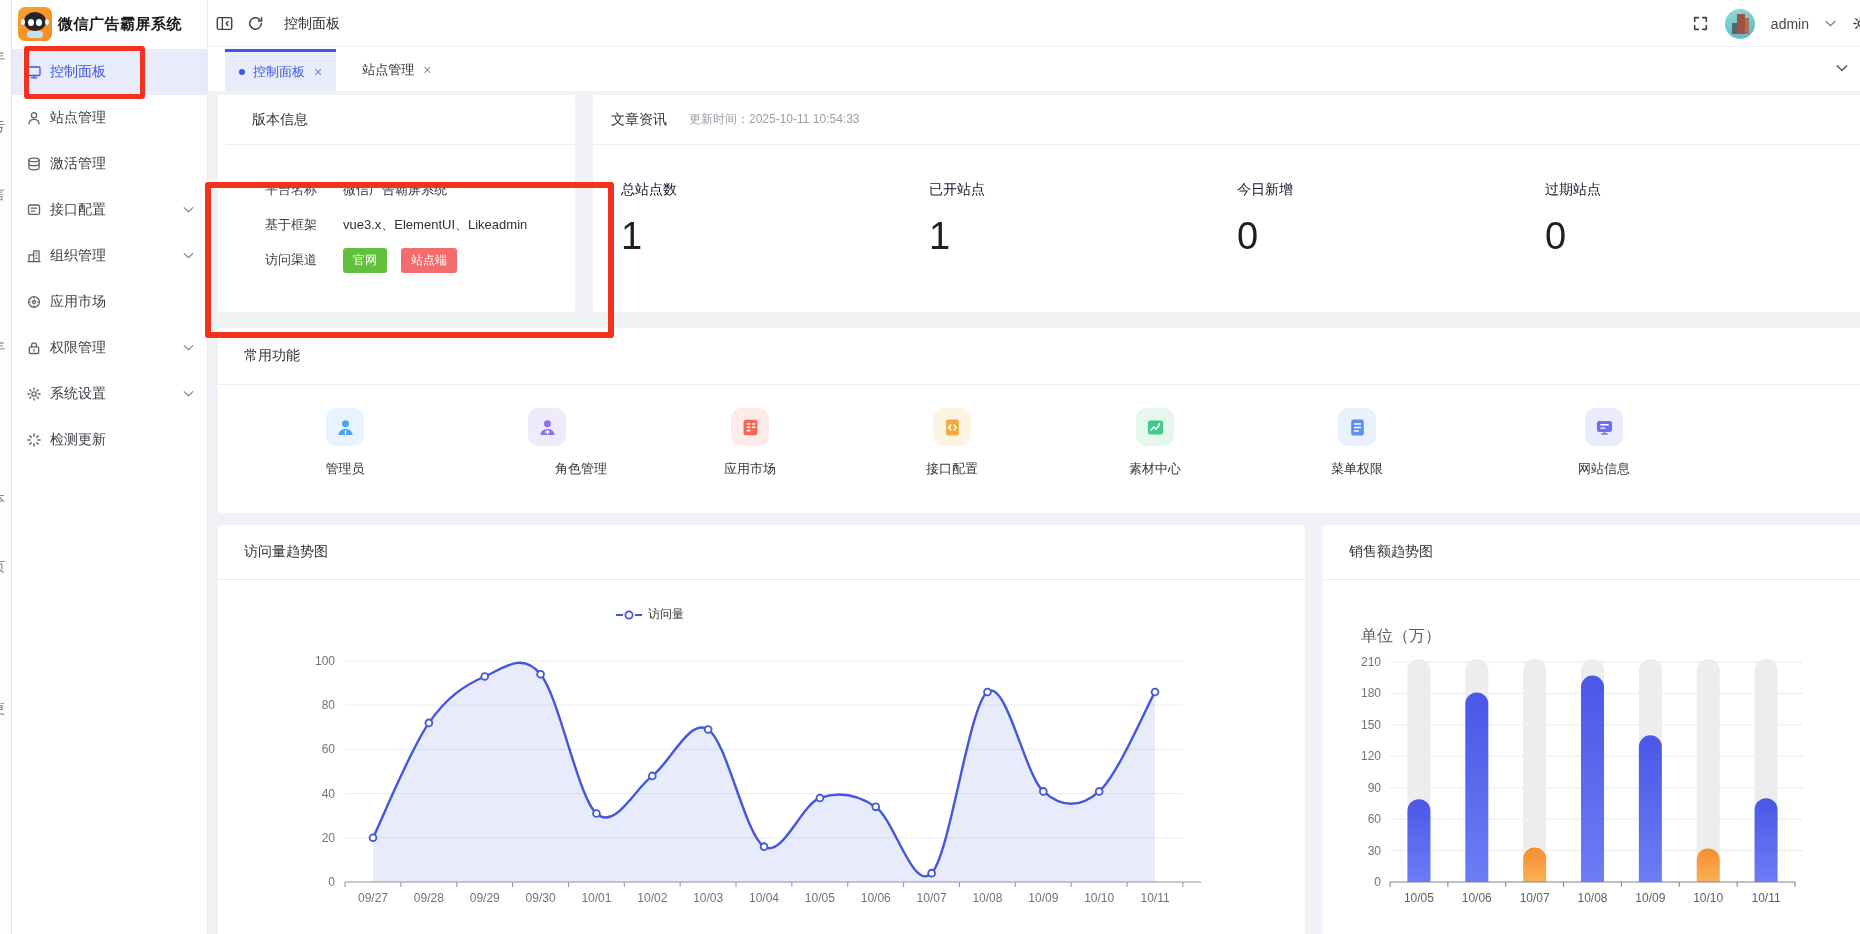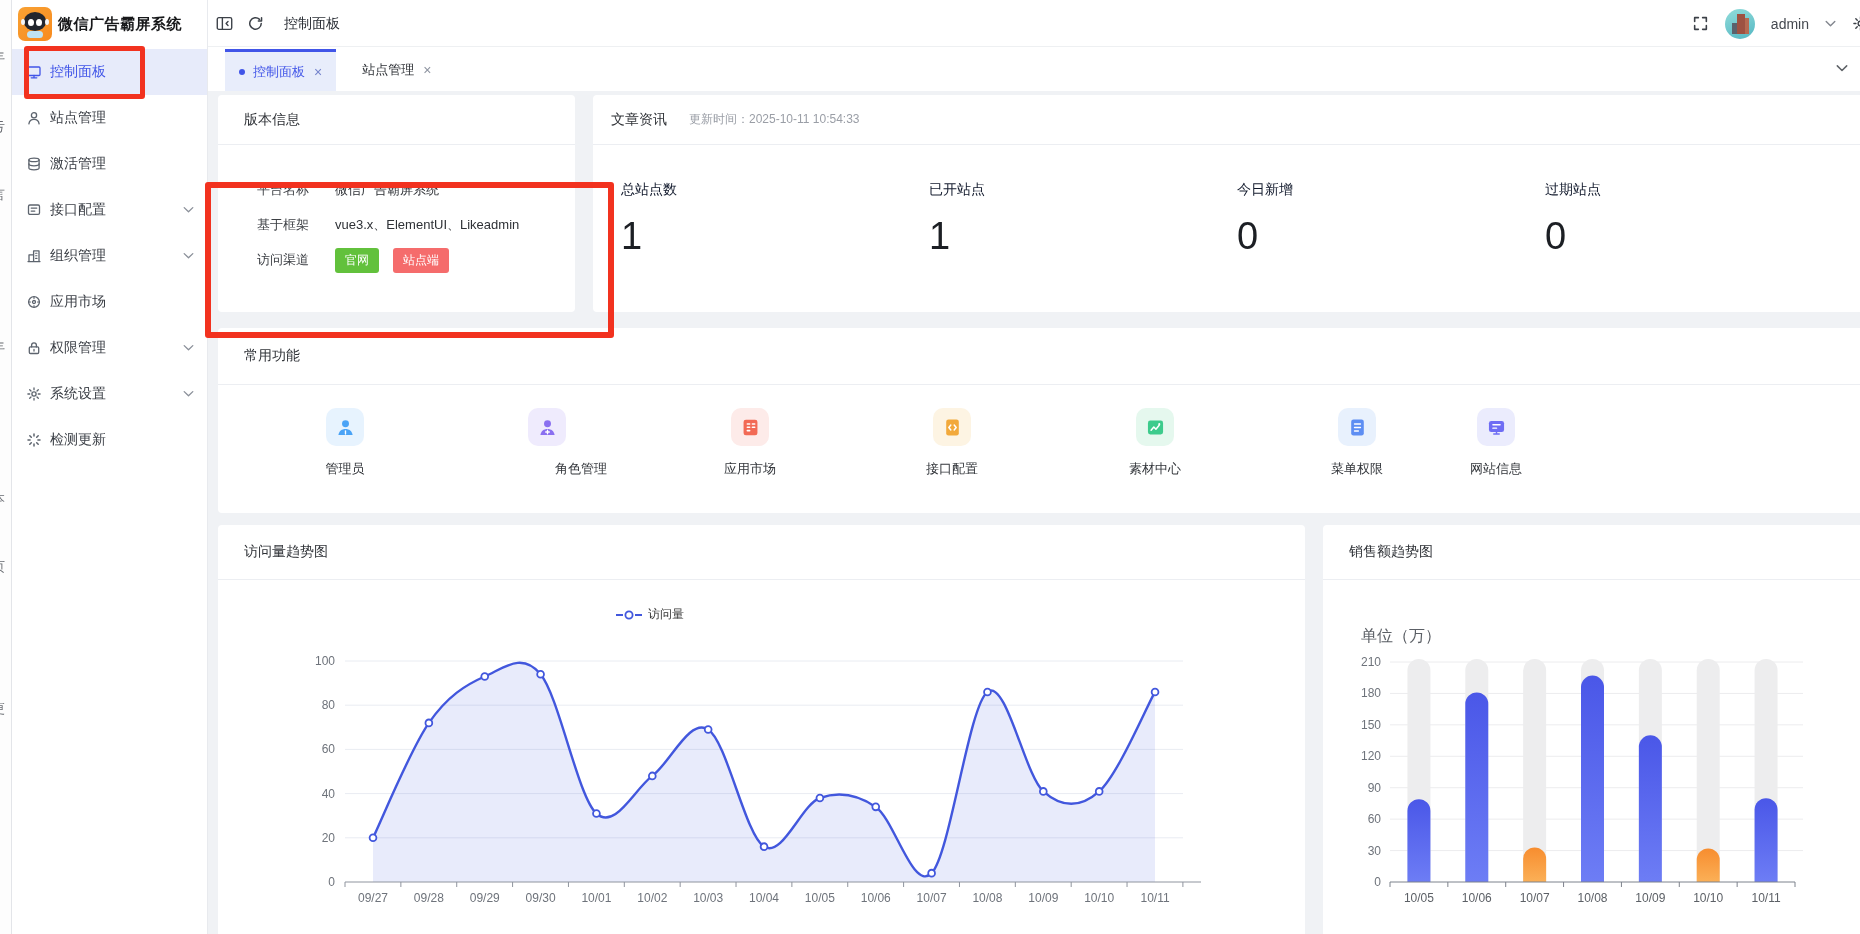--- a/index.html
+++ b/index.html
@@ -55,21 +55,21 @@
   .tab.active .dot { display:inline-block; }
   .tab.active .x { color:#7483cc; }
   .tab-more { position:absolute; right:12px; top:17px; width:12px; height:9px; color:#5f6368; display:inline-flex; cursor:pointer; }
 
   
   .content { position:absolute; left:208px; top:91px; width:1652px; height:843px; background:#f0f2f5; }
   .panel { position:absolute; background:#fff; border-radius:4px; }
   .panel-h { position:relative; border-bottom:1px solid #eceef2; display:flex; align-items:center; padding-left:26px; }
   .panel-title { font-size:14px; color:#2f3237; }
 
-  .p-version { left:10px; top:4px; width:357px; height:217px; }
+  .p-version { left:10px; top:4px; width:357px; height:217px;padding-left:8px; }
   .p-version .panel-h { height:50px; }
   .v-body { padding:34px 0 0 39px; }
   .v-row { display:flex; align-items:center; height:22px; margin-bottom:13px; }
   .v-label { width:78px; font-size:13px; color:#3c3f44; }
   .v-value { font-size:13px; color:#2e3136; }
   .badge { display:inline-block; padding:4px 10px; border-radius:3px; color:#fff; font-size:12px; margin-right:14px; cursor:pointer; }
 
   .p-today { left:385px; top:4px; width:1282px; height:217px; }
   .p-today .panel-h { height:50px; padding-left:18px; }
   .t-update { font-size:12px; color:#9a9ea6; margin-left:22px; }
@@ -397,21 +397,21 @@
           </div>
           <div class="sc-item" style="left: 1079px; top: 80px;">
             <div class="sc-icon" style="background:#e8f1fd;color:#5d8ef3">
               <svg viewBox="0 0 20 20" width="21" height="21">
                 <rect x="4" y="2.4" width="12" height="15.2" rx="2.2" fill="#5d8ef3"></rect>
                 <path d="M7.2 6.6h5.6M7.2 10h5.6M7.2 13.4h3.6" stroke="#fff" stroke-width="1.4" stroke-linecap="round"></path>
               </svg>
             </div>
     <div class="sc-label">菜单权限</div>
           </div>
-          <div class="sc-item" style="left: 1218px; top: 80px;">
+          <div class="sc-item" style="left: 1326px; top: 80px;">
             <div class="sc-icon" style="background:#ebecfd;color:#6f6df4">
               <svg viewBox="0 0 20 20" width="21" height="21">
                 <rect x="2.8" y="3.8" width="14.4" height="10.6" rx="2.2" fill="#6f6df4"></rect>
                 <path d="M6.6 7.4h6.8M6.6 10.6h3.4" stroke="#fff" stroke-width="1.4" stroke-linecap="round"></path>
                 <path d="M10 14.4v1.8M7.4 16.2h5.2" stroke="#6f6df4" stroke-width="1.4" stroke-linecap="round"></path>
               </svg>
             </div>
     <div class="sc-label">网站信息</div>
           </div>
         </div>

